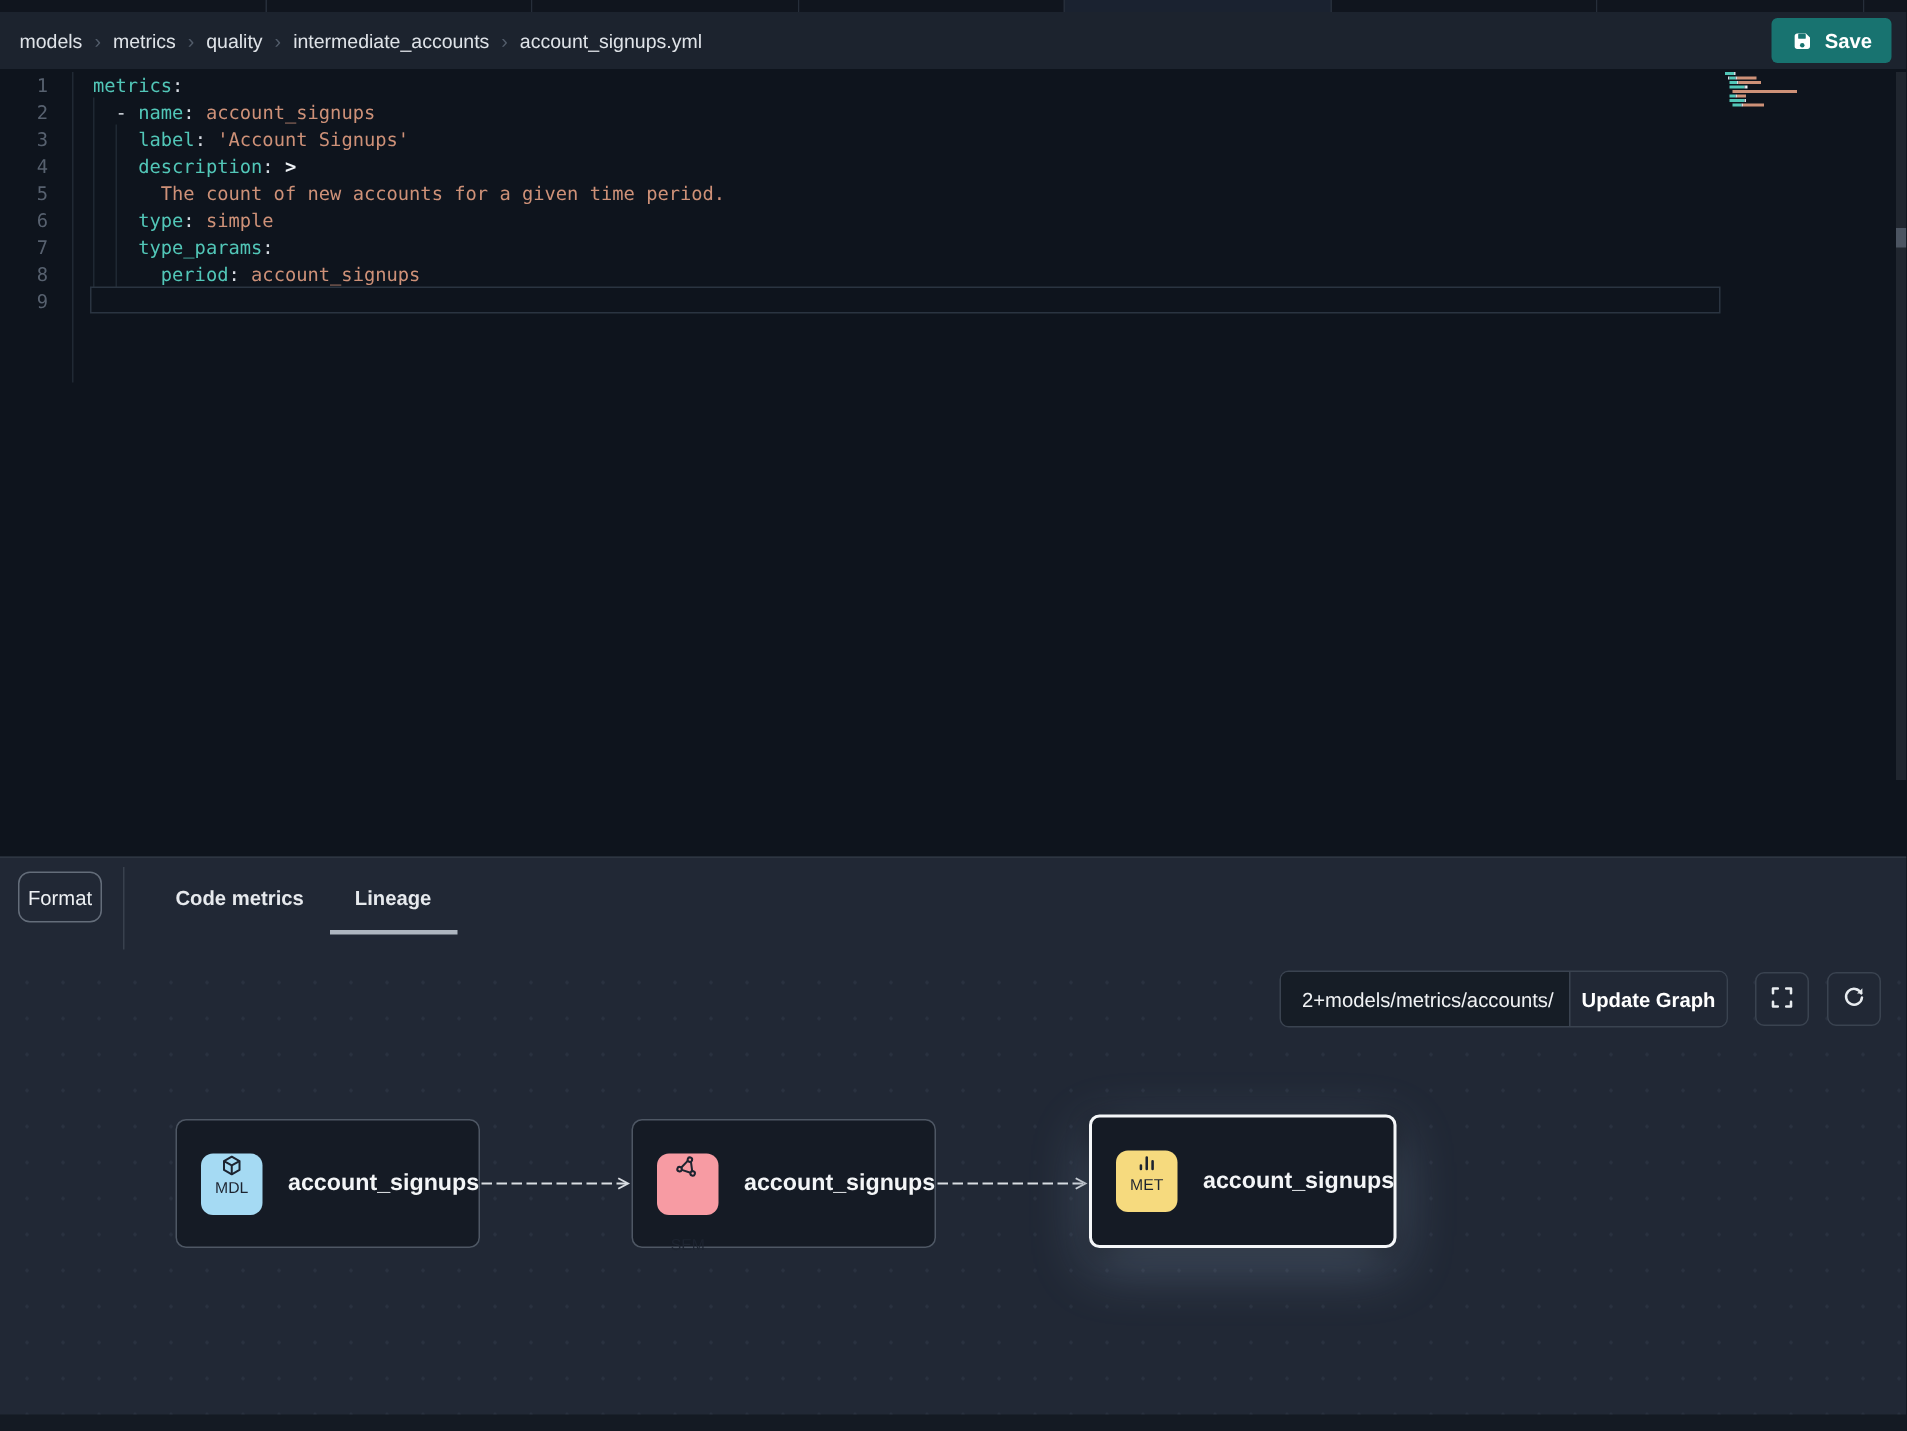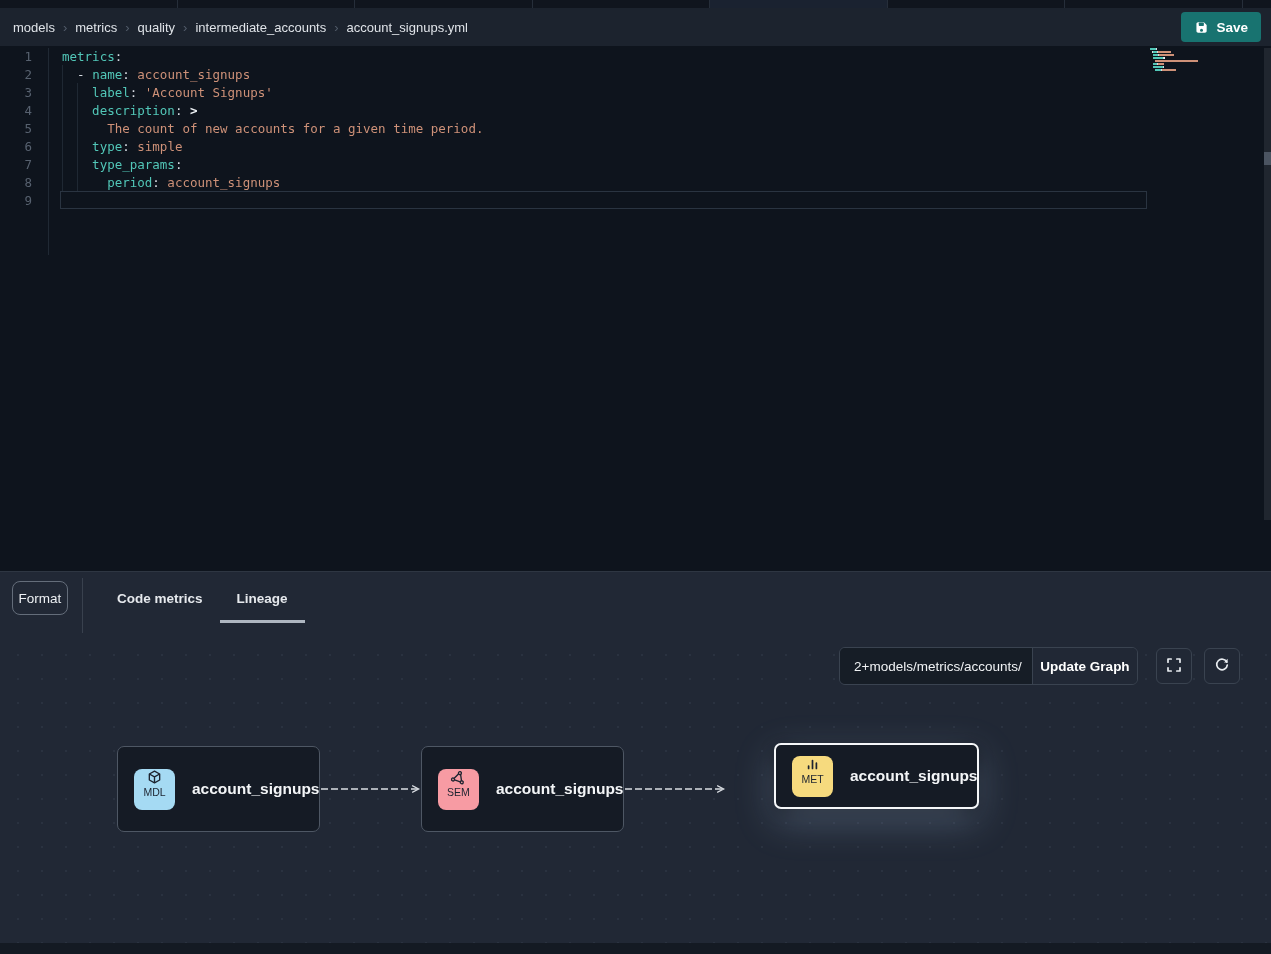--- a/index.html
+++ b/index.html
@@ -61,39 +61,39 @@
   .panel-divider { position:absolute; left:82px; top:6px; width:1px; height:55px; background:#39414e; }
   .panel-tabs { position:absolute; left:100px; top:7px; display:flex; }
   .ptab { padding:0 17px; height:44px; line-height:40px; font-size:13.5px; font-weight:600;
     color:#e6e9ed; cursor:pointer; border-bottom:3px solid transparent; }
   .ptab.active { border-bottom-color:#aeb6c0; }
 
   
   .canvas { position:absolute; top:65px; left:0; width:1271px; height:307px;
     background-image:radial-gradient(circle, #2a3240 1px, transparent 1.2px);
     background-size:24px 24px; background-position:6px 6px; }
-  .lineage-toolbar { position:absolute; top:10px; right:31px; display:flex; align-items:center; }
+  .lineage-toolbar { position:absolute; top:10px; right:17px; display:flex; align-items:center; }
   .selector-group { display:flex; height:38px; border:1px solid #3a4350; border-radius:6px;
     overflow:hidden; margin-right:18px; }
   .selector-input { width:192px; background:#161d26; color:#f0f2f4; font-size:13.5px;
     display:flex; align-items:center; padding:0 14px; white-space:nowrap; cursor:text; }
   .update-btn { width:105px; background:#212835; border:none; border-left:1px solid #3a4350;
     color:#ffffff; font-size:13.5px; font-weight:600; font-family:inherit; cursor:pointer; }
   .icon-btn { width:36px; height:36px; background:#212835; border:1px solid #3a4350;
     border-radius:6px; display:flex; align-items:center; justify-content:center; cursor:pointer; }
   .icon-btn + .icon-btn { margin-left:12px; }
 
   .edges { position:absolute; top:0; left:0; width:100%; height:100%; pointer-events:none; }
 
   .node { position:absolute; top:109px; width:203px; height:86px; background:#151b25;
     border:1px solid #4e5764; border-radius:7px; display:flex; align-items:center;
     padding-left:16px; cursor:pointer; }
   .node:nth-child(1) { left:117px; }
   .node:nth-child(2) { left:421px; }
-  .node:nth-child(3) { left:726px; top:106px; width:205px; height:66px;margin-left:48px; }
+  .node:nth-child(3) { left:726px; top:106px; width:205px; height:89px; }
   .node.selected { border:2px solid #f5f7f9;
     box-shadow:0 12px 38px rgba(168,196,233,0.28), 0 4px 14px rgba(0,0,0,0.45); }
   .badge { width:41px; height:41px; border-radius:8px; display:flex; flex-direction:column;
     align-items:center; justify-content:flex-start; flex:0 0 41px; }
   .badge-icon { display:flex; margin-bottom:1px; }
   .badge-type { font-size:10.5px; font-weight:500; color:#1d2430; line-height:11px; }
   .node-label { margin-left:17px; font-size:15.5px; font-weight:600; color:#f3f5f7; }
 
   .footer-strip { position:absolute; left:0; bottom:0; width:100%; height:11px; background:#141a23; }
 </style>
@@ -280,21 +280,21 @@
                 <svg width="17" height="17" viewBox="0 0 24 24" fill="none" stroke="#1d2430" stroke-width="1.9" stroke-linejoin="round">
                   <path d="M12 3l7.3 4.1v8.4L12 19.6l-7.3-4.1V7.1z"></path>
                   <path d="M4.7 7.1L12 11.2l7.3-4.1M12 11.2v8.4"></path>
                 </svg>
               </span>
               <span class="badge-type">MDL</span>
             </div>
             <span class="node-label">account_signups</span>
           </div>
           <div class="node">
-            <div class="badge" style="background: rgb(247, 155, 163);">
+            <div class="badge" style="background: rgb(247, 155, 163); gap: 38px;">
               <span class="badge-icon">
                 <svg width="17" height="17" viewBox="0 0 24 24" fill="none" stroke="#1d2430" stroke-width="1.9">
                   <g transform="rotate(18 12 12)">
                     <circle cx="12" cy="5.5" r="2.1"></circle>
                     <circle cx="5.5" cy="17" r="2.1"></circle>
                     <circle cx="18.5" cy="17" r="2.1"></circle>
                     <path d="M10.4 7.2L6.6 15M13.6 7.2l3.8 7.8M7.7 17h8.6"></path>
                   </g>
                 </svg>
               </span>

